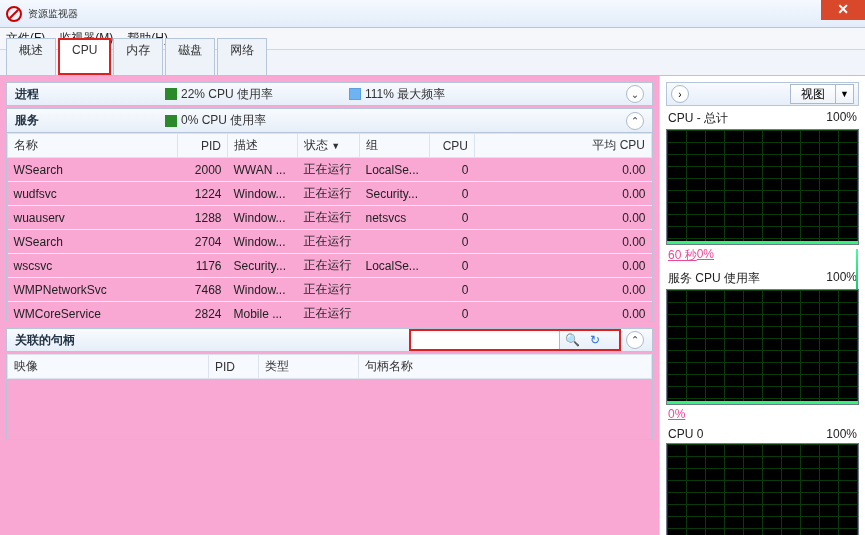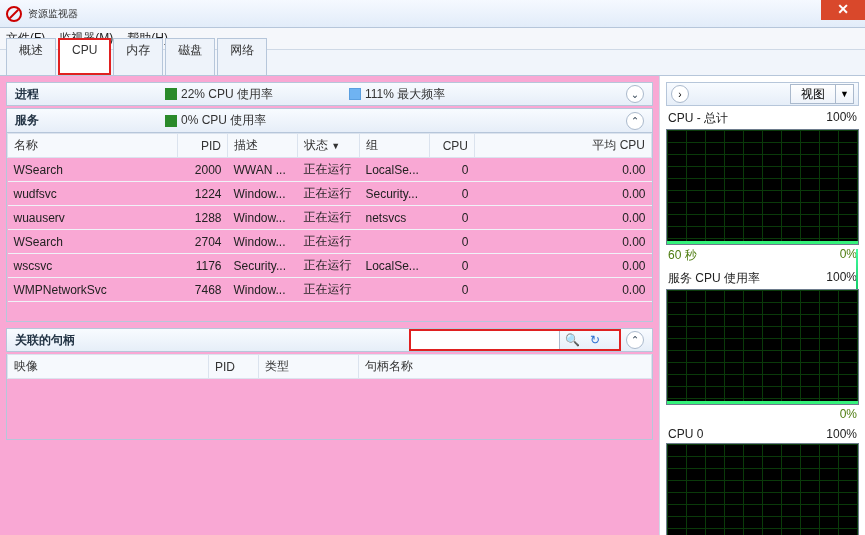--- a/index.html
+++ b/index.html
@@ -62,21 +62,21 @@
 
 .graphbox { margin-bottom:6px;}
 .graphbox .ghdr { display:flex; justify-content:space-between; padding:0 2px 2px; color:#222;}
 .graph { width:100%; height:116px; background:#000; border:1px solid #6d7b8c; position:relative;}
 .graph .grid { position:absolute; inset:0; background-image:
   linear-gradient(#0a3a0a 1px, transparent 1px),
   linear-gradient(90deg,#0a3a0a 1px, transparent 1px);
   background-size: 19px 12px;}
 .graph .trace { position:absolute; bottom:0; left:0; right:0; height:3px; background:#34f27a;}
 .graph .spikes::after { content:""; position:absolute; right:0; top:8px; width:2px; height:108px; background:linear-gradient(#45ffa1,#0b5,#0b5);}
-.graphbox .gftr { display:flex; justify-content:space-between; padding:2px 2px 0; color:#4d7c0f;}
+.graphbox .gftr { display:flex; padding:2px 2px 0; color:#ec4899;text-decoration:underline;}
 </style>
 </head>
 <body>
 
 <div class="titlebar">
   <span class="app-icon"></span>
   <span class="title">资源监视器</span>
   <div class="closebtn">✕</div>
 </div>
 
@@ -180,20 +180,29 @@
               </tr>
               <tr>
                 <td>WMPNetworkSvc</td>
                 <td class="num">7468</td>
                 <td>Window...</td>
                 <td>正在运行</td>
                 <td></td>
                 <td class="num">0</td>
                 <td class="num">0.00</td>
               </tr>
+              <tr>
+                <td>WMCoreService</td>
+                <td class="num">2824</td>
+                <td>Mobile ...</td>
+                <td>正在运行</td>
+                <td></td>
+                <td class="num">0</td>
+                <td class="num">0.00</td>
+              </tr>
             </tbody>
       </table>
       </div>
     </div>
 
     <div class="sectionbar handlebar">
       <span class="title">关联的句柄</span>
       <span class="searchbox-wrap red-box">
         <input class="searchbox" style="">
         <span class="searchicon">🔍</span>

